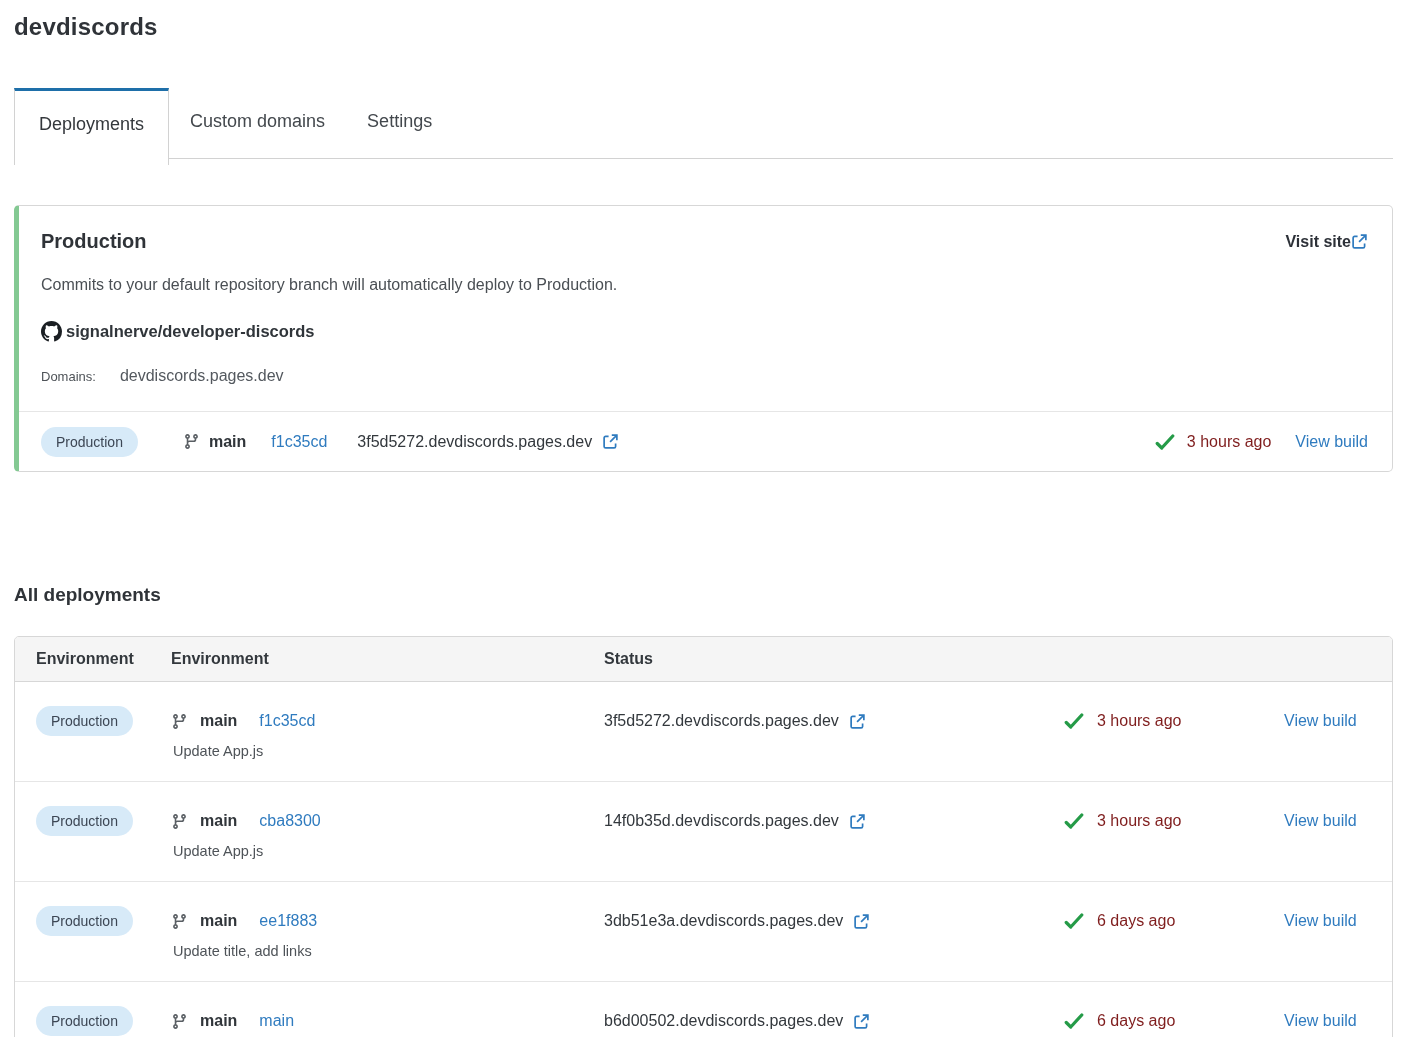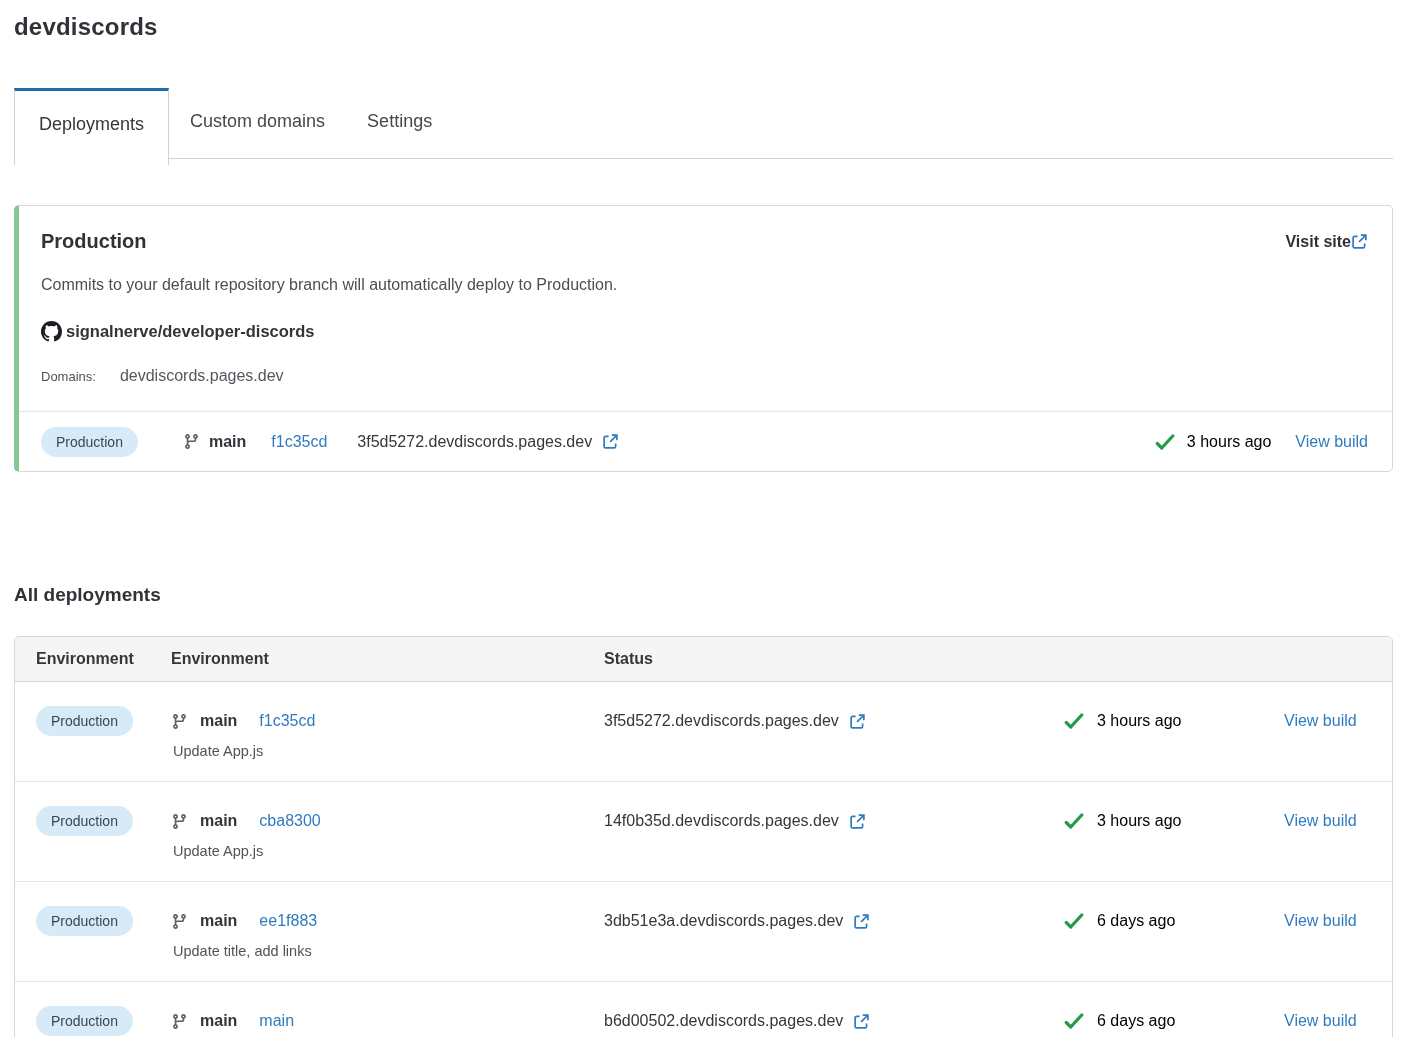--- a/index.html
+++ b/index.html
@@ -55,21 +55,21 @@
     font-size:14px;padding:5px 15px;border-radius:15px;line-height:20px;white-space:nowrap;
   }
   .branch-group{display:flex;align-items:center;margin-left:45px;}
   .branch-name{font-size:16px;font-weight:700;color:#30353a;margin-left:9px;}
   .link{color:var(--accent-blue);text-decoration:none;font-size:16px;cursor:pointer;}
   .commit{margin-left:25px;}
   .dep-group{display:flex;align-items:center;gap:10px;margin-left:30px;}
   .dep-url{font-size:16px;color:#33383d;}
   .right-group{margin-left:auto;display:flex;align-items:center;}
   .status-group{display:flex;align-items:center;gap:12px;}
-  .time{font-size:16px;color:#000000;}
+  .time{font-size:16px;color:#7f1d1d;}
   .view-build{margin-left:24px;}
 
   
   .section-title{margin-top:112px;font-size:19px;font-weight:700;color:#2f3338;}
   .table{margin-top:30px;border:1px solid var(--border-gray);border-radius:5px;overflow:hidden;}
   .tgrid{display:grid;grid-template-columns:135px 433px 460px 220px 1fr;padding-left:21px;}
   .thead{background:var(--header-bg);border-bottom:1px solid var(--border-gray);padding-top:13px;padding-bottom:13px;}
   .th{font-size:16px;font-weight:600;color:#33383d;}
   .trow{padding-top:24px;padding-bottom:22px;align-items:start;}
   .trow + .trow{border-top:1px solid var(--divider-gray);}

